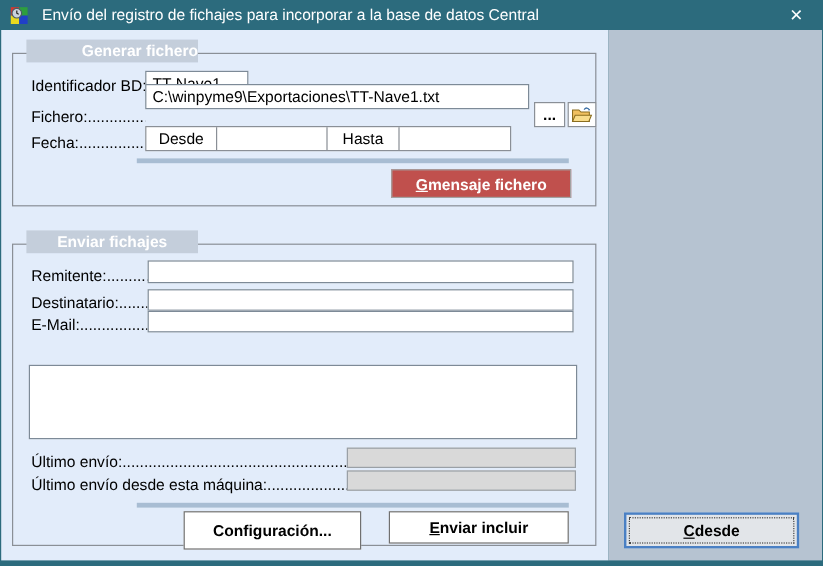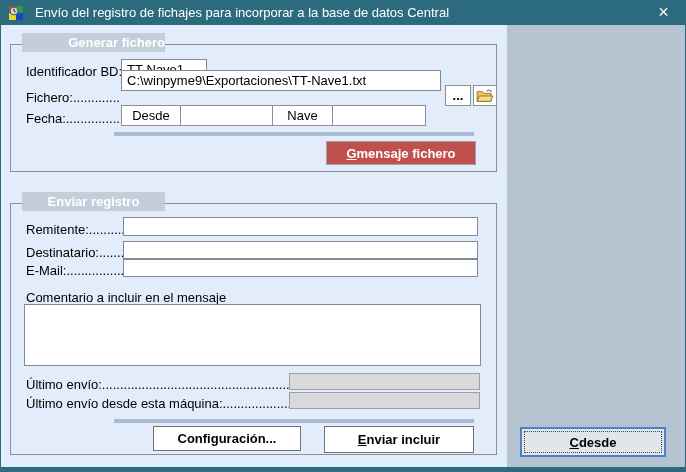--- a/index.html
+++ b/index.html
@@ -43,21 +43,21 @@
   .fecha-cell { height:100%; display:flex; align-items:center; justify-content:center; }
   .fecha-cell + .fecha-cell { border-left:1px solid #8a8f96; }
   .fc-desde { width:58px; } .fc-in1 { width:92px; } .fc-hasta { width:60px; } .fc-in2 { flex:1; }
 
   .divider { position:absolute; left:103px; width:360px; height:4px; background:#a8bdd3; }
 
   .btn { position:absolute; display:flex; align-items:center; justify-content:center;
          font-family:"Liberation Sans", sans-serif; font-size:13px; font-weight:bold; cursor:default; }
   .btn-generar { left:315px; top:96px; width:150px; height:24px; background:#c0504d;
                  border:1px solid #a2a2a2; color:#fff; }
-  .btn-config { left:142px; top:222px; width:148px; height:25px; background:#fff; border:1px solid #707070; }
+  .btn-config { left:142px; top:222px; width:148px; height:32px; background:#fff; border:1px solid #707070; }
   .btn-enviar { left:313px; top:222px; width:150px; height:27px; background:#fff; border:1px solid #707070; }
   .btn-cerrar { left:520px; top:427px; width:146px; height:30px; background:#e2e5e9;
                 border:2px solid #4a80c4; outline:1px dotted #444; outline-offset:-5px; }
   .accel { text-decoration:underline; }
 
   .disabled-field { position:absolute; background:#d9d9d9; border:1px solid #9aa0a6; }
 </style>
 </head>
 <body>
 
@@ -97,44 +97,43 @@
         <path d="M1 14l2.5-6H19l-2.5 6z" fill="#f8dc8a" stroke="#8a6d1f" stroke-width="1"></path>
         <path d="M12 2.6c1.5-2 4-2 5 .4" fill="none" stroke="#3a6ea5" stroke-width="1.2"></path>
         <path d="M17.8 3.4l-1.8.2 1.2-1.5z" fill="#3a6ea5"></path>
       </svg>
     </div>
 
     <span class="lbl" style="left:15px; top:65px; width:95px;">Fecha:..........................</span>
     <div class="fecha-table">
       <div class="fecha-cell fc-desde">Desde</div>
       <div class="fecha-cell fc-in1"></div>
-      <div class="fecha-cell fc-hasta">Nave</div>
+      <div class="fecha-cell fc-hasta">Hasta</div>
       <div class="fecha-cell fc-in2"></div>
     </div>
 
     <div class="divider" style="top:87px;"></div>
 
     <button class="btn btn-generar">
       <span class="accel">G</span>
         <span>mensaje fichero</span>
     </button>
   </div>
 
-  <div class="group-header" id="header-enviar">Enviar registro</div>
+  <div class="group-header" id="header-enviar">Enviar fichajes</div>
   <div class="groupbox" id="group-enviar">
     <span class="lbl" style="left:15px; top:17px; width:97px;">Remitente:....................</span>
     <input class="box" style="left: 112px; top: 13px; width: 355px; height: 19px;" type="text" value="">
 
     <span class="lbl" style="left:15px; top:40px; width:97px;">Destinatario:.................</span>
     <input class="box" style="left: 112px; top: 37px; width: 355px; height: 18px;" type="text" value="">
 
     <span class="lbl" style="left:15px; top:58px; width:97px;">E-Mail:.........................</span>
     <input class="box" style="left: 112px; top: 55px; width: 355px; height: 18px;" type="text" value="">
 
-    <span class="lbl" style="left:15px; top:85px; width:420px;">Comentario a incluir en el mensaje</span>
     <textarea class="box" style="left: 13px; top: 100px; width: 457px; height: 62px;"></textarea>
 
     <span class="lbl" style="left:15px; top:172px; width:263px;">Último envío:......................................................................</span>
     <div class="disabled-field" style="left:278px; top:169px; width:191px; height:17px;"></div>
 
     <span class="lbl" style="left:15px; top:191px; width:263px;">Último envío desde esta máquina:..........................................</span>
     <div class="disabled-field" style="left:278px; top:188px; width:191px; height:17px;"></div>
 
     <div class="divider" style="top:215px;"></div>
 

